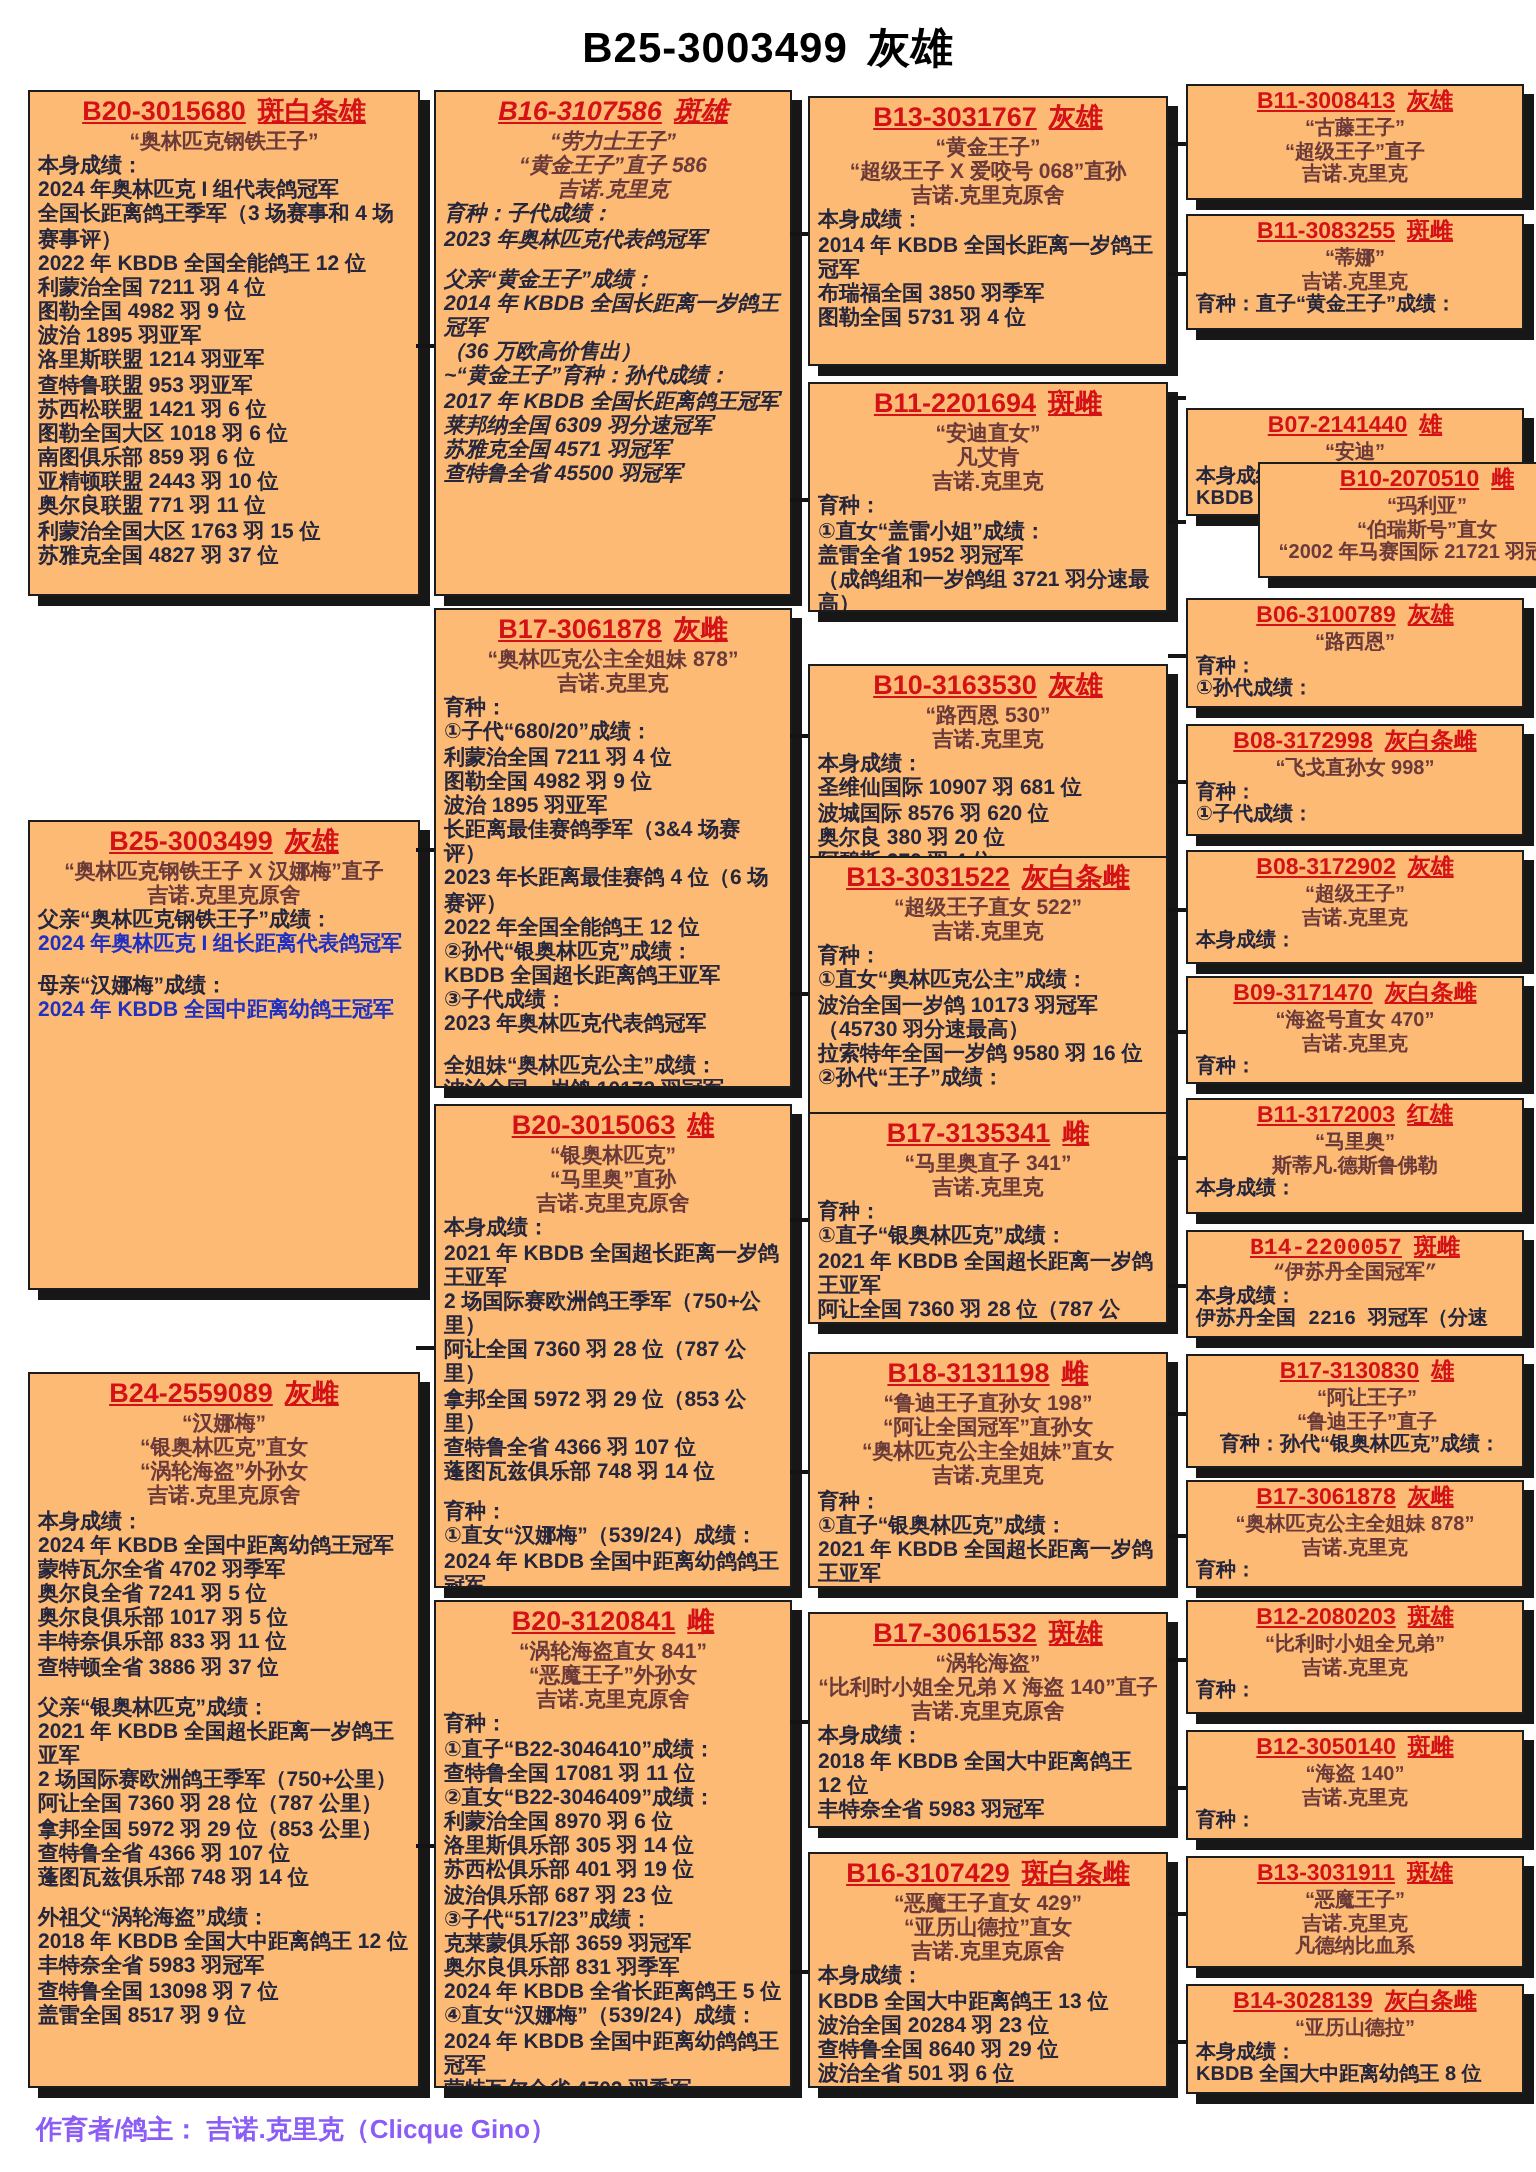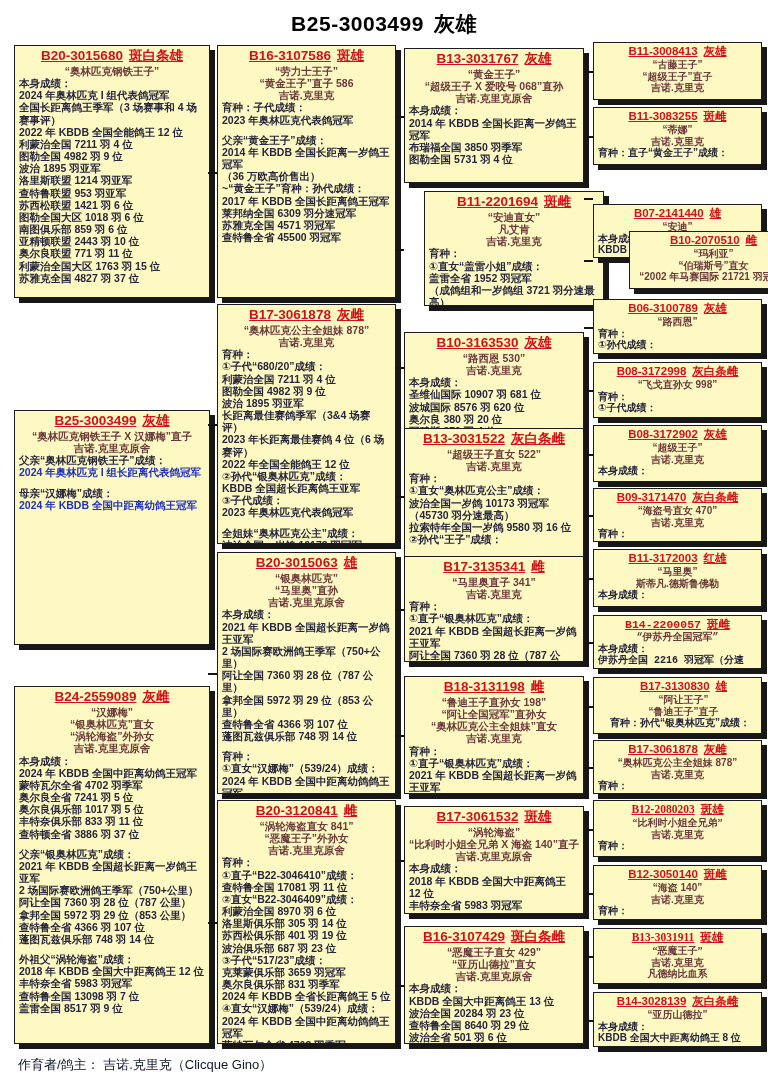--- a/index.html
+++ b/index.html
@@ -6,42 +6,42 @@
   body{
     width:768px;height:1086px;position:relative;background:#ffffff;
     font-family:"Liberation Sans","DejaVu Sans",sans-serif;overflow:hidden;
   }
   #page-title{
     position:absolute;top:10px;left:0;width:768px;text-align:center;
     font-size:21px;font-weight:bold;color:#000;letter-spacing:.5px;
   }
   #page-title .sex{margin-left:10px}
   .box{
-    position:absolute;background:#fef9c3;border:1.4px solid #1c1c1c;
+    position:absolute;background:#fdba74;border:1.4px solid #1c1c1c;
     box-shadow:5px 5px 0 #171717;overflow:hidden;
     padding:2px 4px;box-sizing:border-box;
   }
   .btitle{
     text-align:center;color:#d31116;font-weight:bold;
     text-decoration:underline;white-space:nowrap;
   }
   .btitle .sex{margin-left:6px}
   .c1 .btitle,.c2 .btitle,.c3 .btitle{font-size:13.5px;line-height:1.25}
   .c4 .btitle{font-size:11.5px;line-height:1.2}
   .ln{white-space:normal}
   .c1 .ln,.c2 .ln,.c3 .ln{font-size:10.5px;line-height:1.16}
   .c4 .ln{font-size:10px;line-height:1.18}
   .name,.origin{text-align:center;color:#6b3a3a;font-weight:bold}
   .body{text-align:left;color:#26263c;font-weight:600}
   .blue{text-align:left;color:#2030c0;font-weight:bold}
   .gap{height:8px}
   .tick{position:absolute;height:2px;background:#141414}
   #footer{
     position:absolute;left:18px;top:1056px;font-size:13px;
-    font-weight:normal;color:#0f172a;
+    font-weight:bold;color:#8b5cf6;
   }
 </style>
 </head>
 <body>
 
 <div id="page-title">
   <span>B25-3003499</span><span class="sex">灰雄</span>
 </div>
 
 <div id="boxes">
@@ -96,21 +96,21 @@
       <div class="ln body">拿邦全国 5972 羽 29 位（853 公里）</div>
       <div class="ln body">查特鲁全省 4366 羽 107 位</div>
       <div class="ln body">蓬图瓦兹俱乐部 748 羽 14 位</div>
       <div class="ln gap"></div>
       <div class="ln body">外祖父“涡轮海盗”成绩：</div>
       <div class="ln body">2018 年 KBDB 全国大中距离鸽王 12 位</div>
       <div class="ln body">丰特奈全省 5983 羽冠军</div>
       <div class="ln body">查特鲁全国 13098 羽 7 位</div>
       <div class="ln body">盖雷全国 8517 羽 9 位</div>
     </div>
-    <div class="box c2" style="left: 217px; top: 45px; width: 179px; height: 253px;">
+    <div class="box c2" style="left: 217px; top: 45px; width: 179px; height: 253px; font-style: italic;">
       <div class="btitle"><span>B16-3107586</span><span class="sex">斑雄</span></div>
       <div class="ln name">“劳力士王子”</div>
       <div class="ln name">“黄金王子”直子 586</div>
       <div class="ln origin">吉诺.克里克</div>
       <div class="ln body">育种：子代成绩：</div>
       <div class="ln body">2023 年奥林匹克代表鸽冠军</div>
       <div class="ln gap"></div>
       <div class="ln body">父亲“黄金王子”成绩：</div>
       <div class="ln body">2014 年 KBDB 全国长距离一岁鸽王冠军</div>
       <div class="ln body">（36 万欧高价售出）</div>
@@ -186,21 +186,21 @@
       <div class="btitle"><span>B13-3031767</span><span class="sex">灰雄</span></div>
       <div class="ln name">“黄金王子”</div>
       <div class="ln name">“超级王子 X 爱咬号 068”直孙</div>
       <div class="ln origin">吉诺.克里克原舍</div>
       <div class="ln body">本身成绩：</div>
       <div class="ln body">2014 年 KBDB 全国长距离一岁鸽王冠军</div>
       <div class="ln body">布瑞福全国 3850 羽季军</div>
       <div class="ln body">图勒全国 5731 羽 4 位</div>
     </div>
     <div class="tick" style="left: 395px; top: 115.5px; width: 9px;"></div>
-    <div class="box c3" style="left: 424px; top: 191px; width: 180px; height: 115px;">
+    <div class="box c3" style="left: 404px; top: 191px; width: 180px; height: 115px;">
       <div class="btitle"><span>B11-2201694</span><span class="sex">斑雌</span></div>
       <div class="ln name">“安迪直女”</div>
       <div class="ln name">凡艾肯</div>
       <div class="ln origin">吉诺.克里克</div>
       <div class="ln body">育种：</div>
       <div class="ln body">①直女“盖雷小姐”成绩：</div>
       <div class="ln body">盖雷全省 1952 羽冠军</div>
       <div class="ln body">（成鸽组和一岁鸽组 3721 羽分速最高）</div>
     </div>
     <div class="tick" style="left: 395px; top: 248.5px; width: 9px;"></div>
@@ -347,35 +347,35 @@
       <div class="ln body">育种：孙代“银奥林匹克”成绩：</div>
     </div>
     <div class="tick" style="left: 584px; top: 705.5px; width: 9px;"></div>
     <div class="box c4" style="left: 593px; top: 740px; width: 169px; height: 54px;">
       <div class="btitle"><span>B17-3061878</span><span class="sex">灰雌</span></div>
       <div class="ln name">“奥林匹克公主全姐妹 878”</div>
       <div class="ln origin">吉诺.克里克</div>
       <div class="ln body">育种：</div>
     </div>
     <div class="tick" style="left: 584px; top: 767px; width: 9px;"></div>
-    <div class="box c4" style="left: 593px; top: 800px; width: 169px; height: 57px; font-family: Liberation Serif, serif;">
+    <div class="box c4" style="left: 593px; top: 800px; width: 169px; height: 57px;">
       <div class="btitle"><span>B12-2080203</span><span class="sex">斑雄</span></div>
       <div class="ln name">“比利时小姐全兄弟”</div>
       <div class="ln origin">吉诺.克里克</div>
       <div class="ln body">育种：</div>
     </div>
     <div class="tick" style="left: 584px; top: 828.5px; width: 9px;"></div>
     <div class="box c4" style="left: 593px; top: 865px; width: 169px; height: 55px;">
       <div class="btitle"><span>B12-3050140</span><span class="sex">斑雌</span></div>
       <div class="ln name">“海盗 140”</div>
       <div class="ln origin">吉诺.克里克</div>
       <div class="ln body">育种：</div>
     </div>
     <div class="tick" style="left: 584px; top: 892.5px; width: 9px;"></div>
-    <div class="box c4" style="left: 593px; top: 928px; width: 169px; height: 56px; font-family: Liberation Serif, serif;">
+    <div class="box c4" style="left: 593px; top: 928px; width: 169px; height: 56px;">
       <div class="btitle"><span>B13-3031911</span><span class="sex">斑雄</span></div>
       <div class="ln name">“恶魔王子”</div>
       <div class="ln origin">吉诺.克里克</div>
       <div class="ln origin">凡德纳比血系</div>
     </div>
     <div class="tick" style="left: 584px; top: 956px; width: 9px;"></div>
     <div class="box c4" style="left: 593px; top: 992px; width: 169px; height: 55px;">
       <div class="btitle"><span>B14-3028139</span><span class="sex">灰白条雌</span></div>
       <div class="ln name">“亚历山德拉”</div>
       <div class="ln body">本身成绩：</div>

